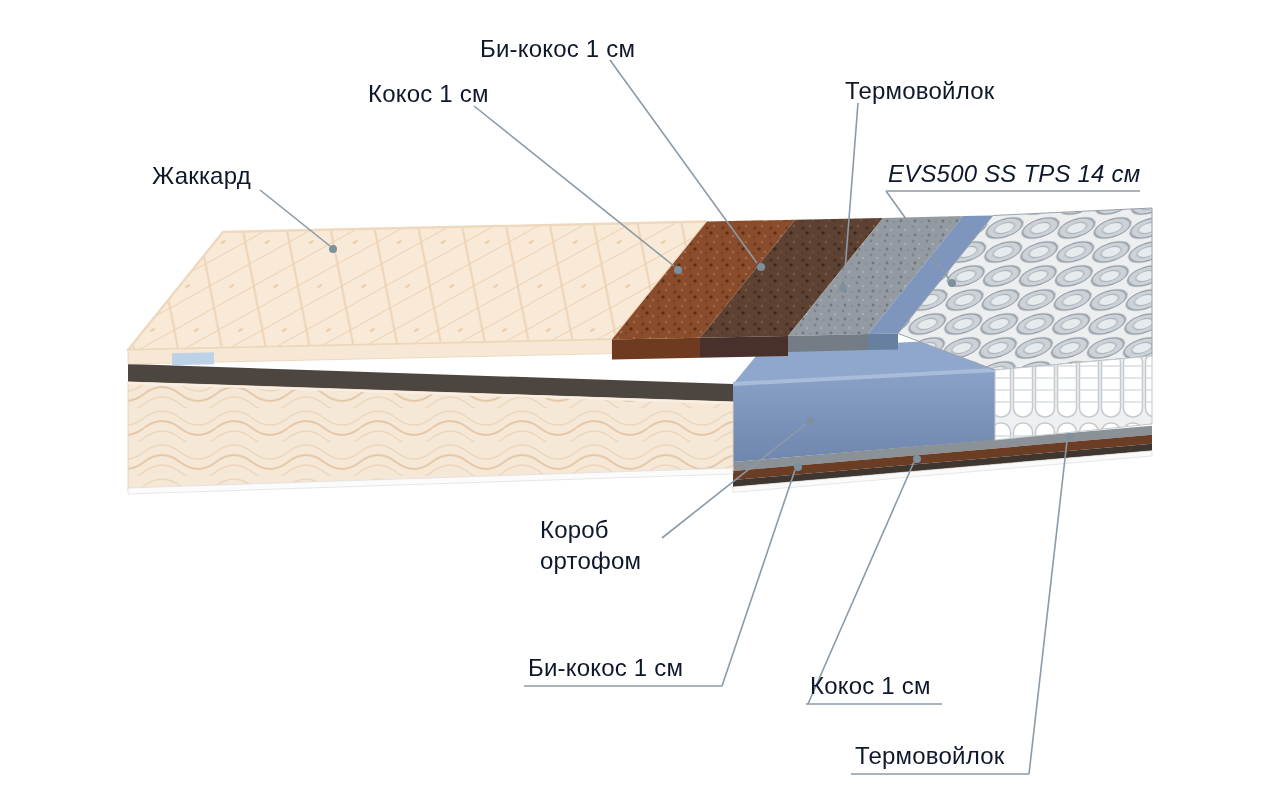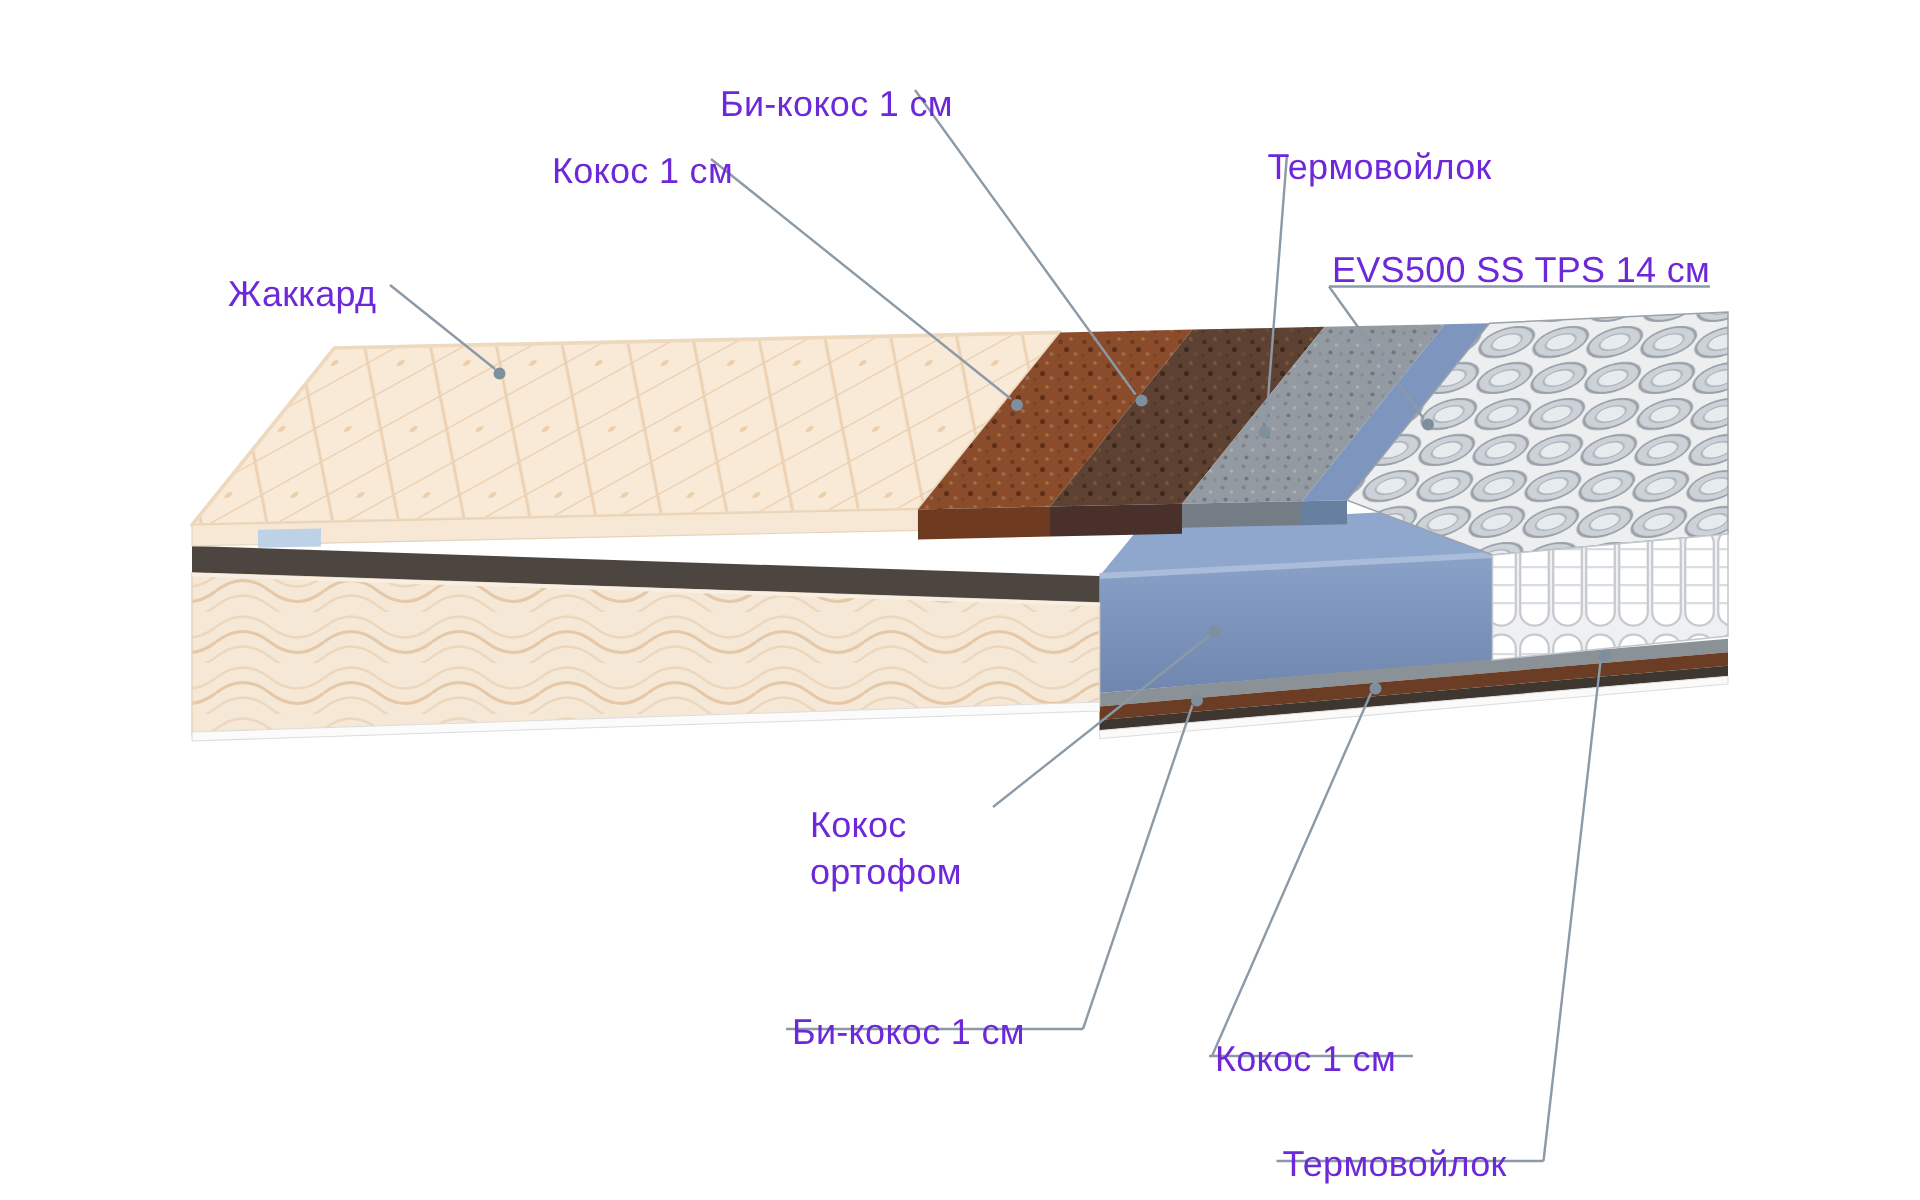--- a/index.html
+++ b/index.html
@@ -1,20 +1,20 @@
 <!DOCTYPE html>
 <html><head>
 <meta charset="utf-8">
 <style>
   html,body{margin:0;padding:0;background:#ffffff;}
   #stage{position:relative;width:1280px;height:800px;background:#ffffff;overflow:hidden;
          font-family:"Liberation Sans", sans-serif;}
   #stage svg{position:absolute;left:0;top:0;}
-  .callout{position:absolute;color:#6d28d9;font-size:24px;letter-spacing:.2px;
-           white-space:nowrap;line-height:31px;margin-top:21px;}
+  .callout{position:absolute;color:#0f172a;font-size:24px;letter-spacing:.2px;
+           white-space:nowrap;line-height:31px;}
   .leader{stroke:#8b9aa6;stroke-width:1.6;fill:none;}
   .dot{fill:#7e909d;}
 </style>
 </head>
 <body>
 
 <div id="stage">
 
   <svg width="1280" height="800" viewBox="0 0 1280 800">
     <defs>
@@ -131,24 +131,24 @@
     <circle class="dot" cx="810" cy="421" r="4"></circle>
     <circle class="dot" cx="798" cy="467" r="4"></circle>
     <circle class="dot" cx="917" cy="459" r="4"></circle>
     <circle class="dot" cx="1070" cy="437" r="4"></circle>
   </svg>
 
   <div class="callout" style="left:152px;top:160px;text-align:center;">Жаккард</div>
   <div class="callout" style="left:368px;top:78px;">Кокос 1 см</div>
   <div class="callout" style="left:480px;top:33px;">Би-кокос 1 см</div>
   <div class="callout" style="left:845px;top:75px;">Термовойлок</div>
-  <div class="callout" style="left:888px;top:144px;">EVS500 SS TPS 14 см</div>
+  <div class="callout" style="left:888px;top:158px;font-style:italic;">EVS500 SS TPS 14 см</div>
 
   <div class="callout" style="left:540px;top:514px;text-align:left;">
-    <div>Кокос</div>
+    <div>Короб</div>
     <div>ортофом</div>
   </div>
 
   <div class="callout" style="left:528px;top:652px;">Би-кокос 1 см</div>
   <div class="callout" style="left:810px;top:670px;">Кокос 1 см</div>
   <div class="callout" style="left:855px;top:740px;">Термовойлок</div>
 
 </div>
 
 </body></html>

